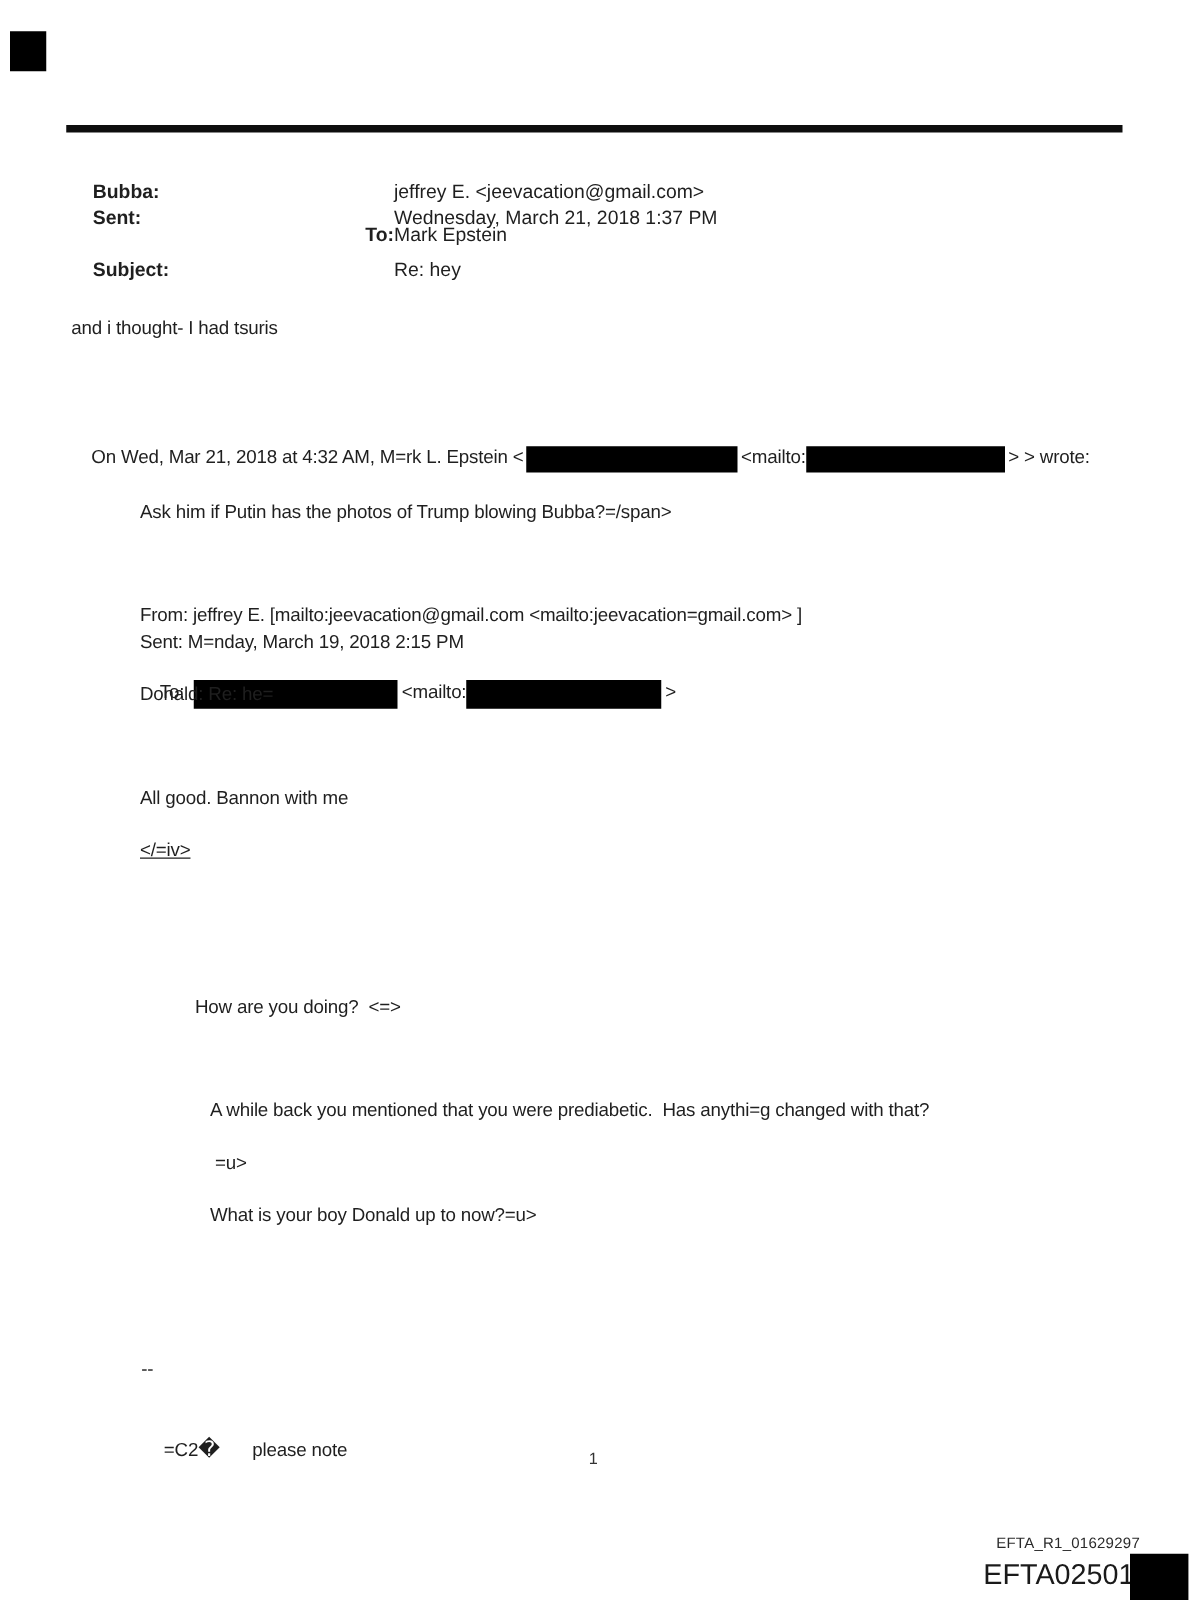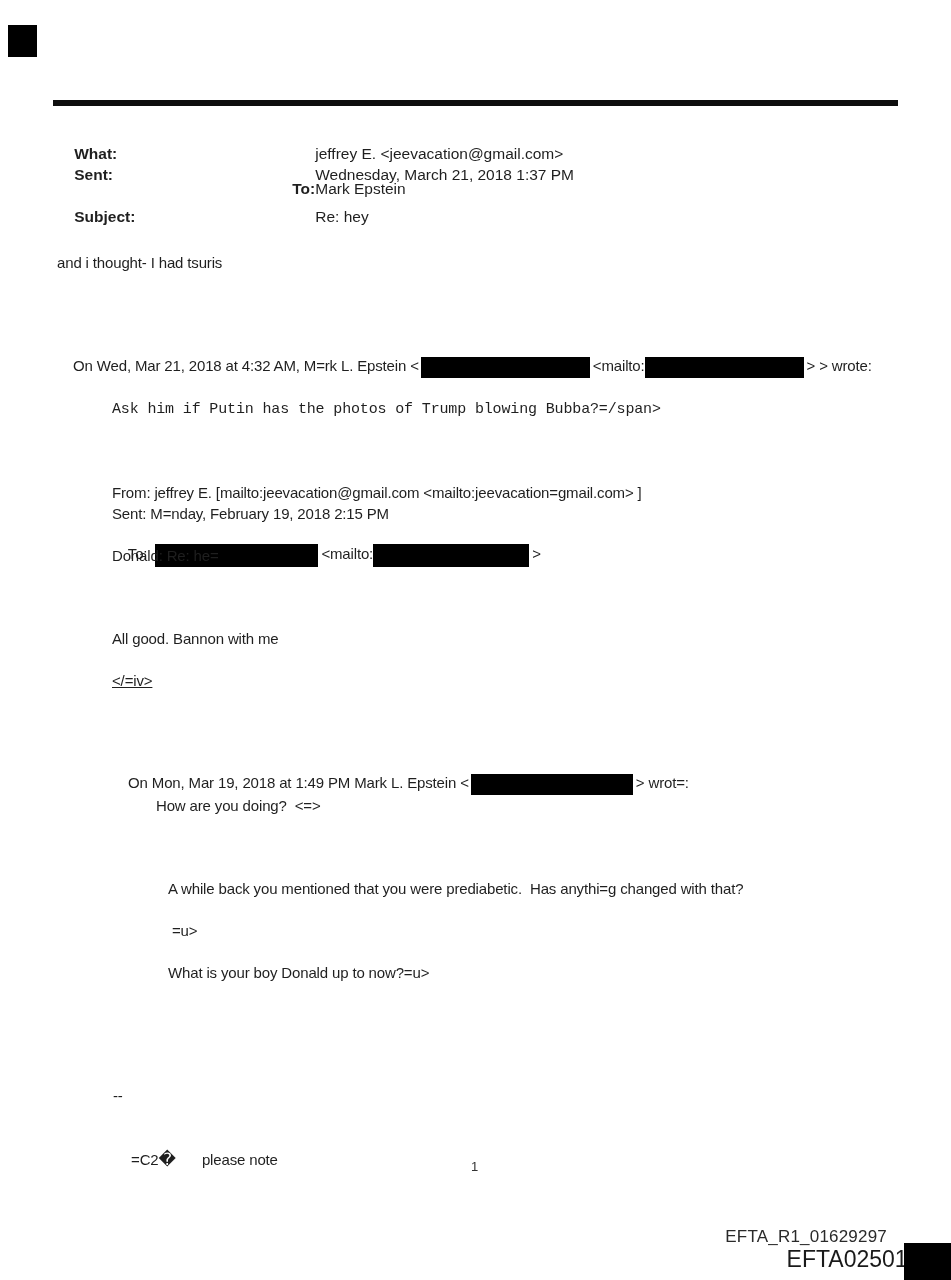--- a/index.html
+++ b/index.html
@@ -8,66 +8,63 @@
     font-family:"Liberation Sans","DejaVu Sans",sans-serif;color:#1f1f1f;
   }
   .line{position:absolute;font-size:15px;line-height:19px;white-space:pre;letter-spacing:-0.15px;}
   .hrule{position:absolute;left:53px;top:100px;width:845px;height:6px;background:#0e0e0e;}
   .hrow{position:absolute;left:57px;font-size:15.5px;white-space:pre;}
   .hlabel{display:inline-block;width:241px;font-weight:bold;}
   .redact{display:inline-block;background:#000000;height:21px;vertical-align:text-bottom;margin:0 3px -4px 2px;}
   .redact.tall{height:23px;margin-bottom:-5px;}
   .scanmark{position:absolute;background:#000000;}
   .pagenum{position:absolute;left:471px;top:1159px;font-size:13px;color:#333;}
-  .bates1{position:absolute;left:587px;top:1227px;width:300px;text-align:right;font-size:17px;color:#2a2a2a;letter-spacing:0.2px;white-space:pre;}
+  .bates1{position:absolute;left:612px;top:1227px;width:300px;text-align:right;font-size:12px;color:#2a2a2a;letter-spacing:0.2px;white-space:pre;}
   .bates2{position:absolute;left:620px;top:1246px;width:326px;text-align:right;font-size:23px;color:#1a1a1a;white-space:pre;}
 </style>
 </head>
 <body>
 
 <div id="page">
 
   <div class="scanmark" style="left:8px;top:25px;width:29px;height:32px;"></div>
 
   <div class="hrule"></div>
 
   <div class="hrow" style="top:127px;">
-    <span class="hlabel">What:</span><span>jeffrey E. &lt;jeevacation@gmail.com&gt;</span>
+    <span class="hlabel">Bubba:</span><span>jeffrey E. &lt;jeevacation@gmail.com&gt;</span>
   </div>
   <div class="hrow" style="top:148px;">
     <span class="hlabel">Sent:</span><span>Wednesday, March 21, 2018 1:37 PM</span>
   </div>
   <div class="hrow" style="top:162px;text-align:right;">
     <span class="hlabel">To:</span><span>Mark Epstein</span>
   </div>
   <div class="hrow" style="top:190px;">
     <span class="hlabel">Subject:</span><span>Re: hey</span>
   </div>
 
   <div class="line" style="left:57px;top:253px;">and i thought- I had tsuris</div>
 
   <div class="line" style="left:57px;top:337px;">
     <span>On Wed, Mar 21, 2018 at 4:32 AM, M=rk L. Epstein &lt;</span><span class="redact" style="width:169px;"></span><span>&lt;mailto:</span><span class="redact" style="width:159px;margin-left:0;"></span><span>&gt; &gt; wrote:</span>
   </div>
 
-  <div class="line" style="left:112px;top:400px;font-family:Liberation Mono, monospace;">Ask him if Putin has the photos of Trump blowing Bubba?=/span&gt;</div>
+  <div class="line" style="left:112px;top:400px;">Ask him if Putin has the photos of Trump blowing Bubba?=/span&gt;</div>
 
   <div class="line" style="left:112px;top:483px;">From: jeffrey E. [mailto:jeevacation@gmail.com &lt;mailto:jeevacation=gmail.com&gt; ]</div>
-  <div class="line" style="left:112px;top:504px;">Sent: M=nday, February 19, 2018 2:15 PM</div>
+  <div class="line" style="left:112px;top:504px;">Sent: M=nday, March 19, 2018 2:15 PM</div>
   <div class="line" style="left:112px;top:525px;">
     <span>To:</span><span class="redact tall" style="width:163px;margin-left:8px;"></span><span>&lt;mailto:</span><span class="redact tall" style="width:156px;margin-left:0;"></span><span>&gt;</span>
   </div>
   <div class="line" style="left:112px;top:546px;">Donald: Re: he=</div>
 
   <div class="line" style="left:112px;top:629px;">All good. Bannon with me</div>
   <div class="line" style="left:112px;top:671px;text-decoration:underline;">&lt;/=iv&gt;</div>
 
-  <div class="line" style="left:112px;top:754px;">
-    <span>On Mon, Mar 19, 2018 at 1:49 PM Mark L. Epstein &lt;</span><span class="redact" style="width:162px;"></span><span>&gt; wrot=:</span>
-  </div>
 
   <div class="line" style="left:156px;top:796px;">How are you doing?  &lt;=&gt;</div>
   <div class="line" style="left:168px;top:879px;">A while back you mentioned that you were prediabetic.  Has anythi=g changed with that?</div>
   <div class="line" style="left:172px;top:921px;">=u&gt;</div>
   <div class="line" style="left:168px;top:963px;">What is your boy Donald up to now?=u&gt;</div>
 
   <div class="line" style="left:113px;top:1086px;">--</div>
 
   <div class="line" style="left:115px;top:1131px;">
     <span>=C2</span><span style="font-size:17px;">�</span><span style="display:inline-block;width:26px;"></span><span>please note</span>

